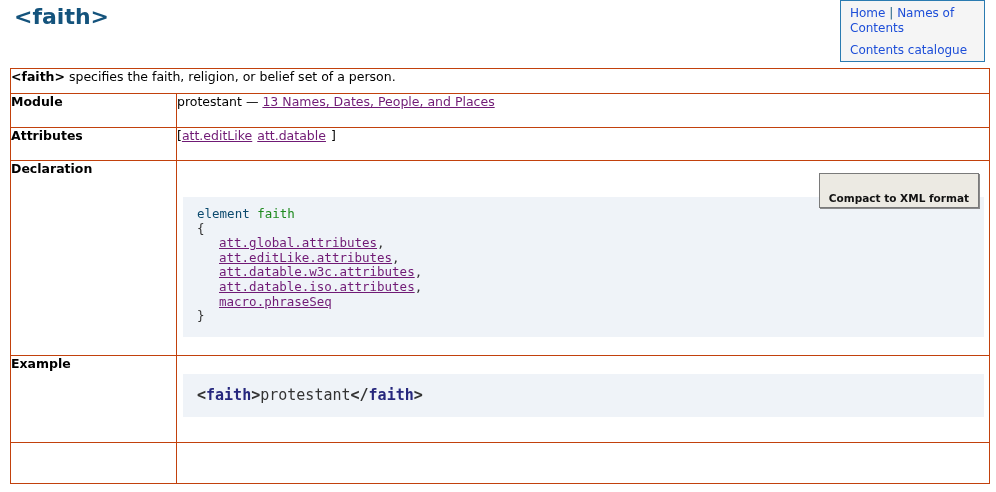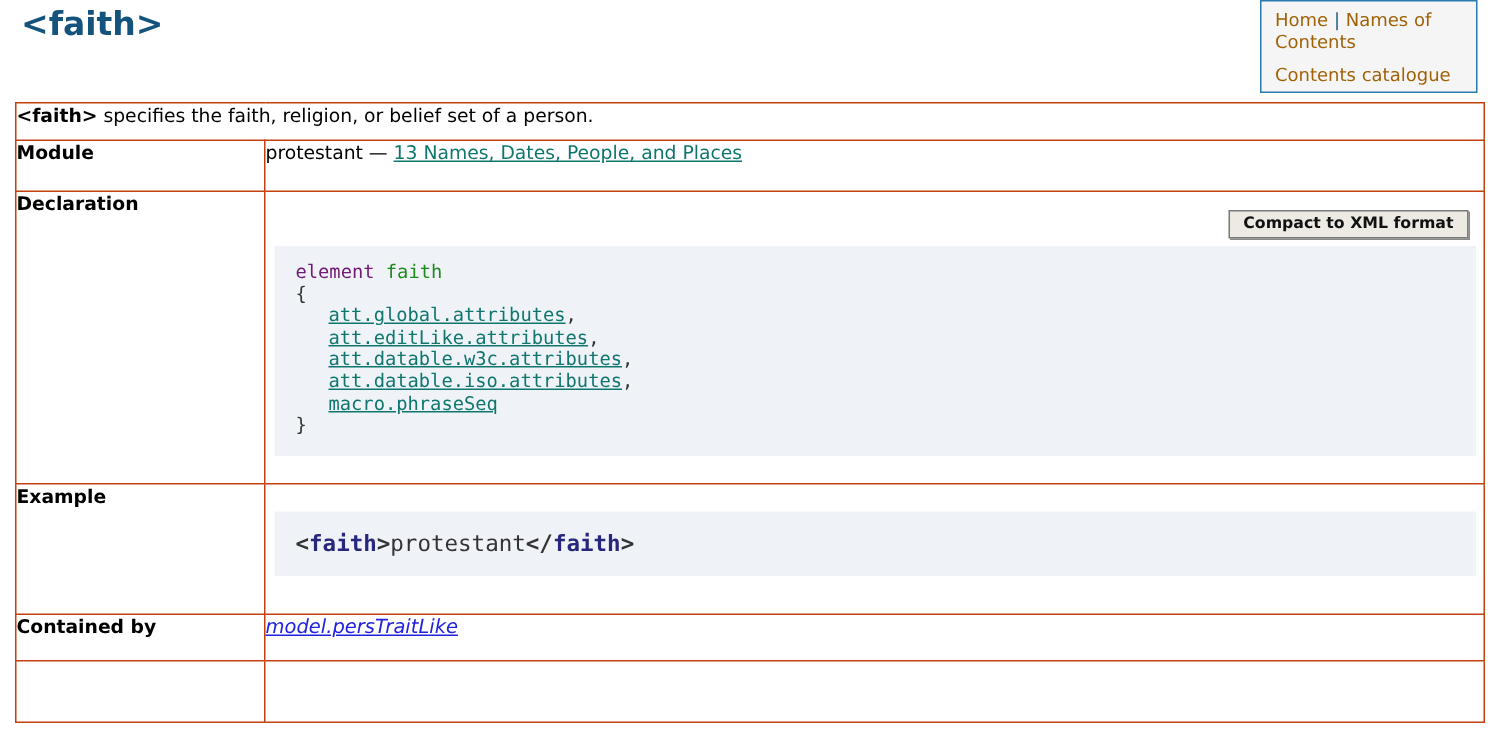--- a/index.html
+++ b/index.html
@@ -14,21 +14,21 @@
   .page-title {
     position:absolute; top:4px; left:14px; margin:0;
     font-size:22px; font-weight:bold; color:#14537C;
     font-family:"DejaVu Sans","Liberation Sans",sans-serif;
   }
   .nav-box {
     position:absolute; top:0; left:840px; width:145px; height:62px;
     box-sizing:border-box; background:#F5F5F5; border:1px solid #2B7BB1;
     padding:5px 8px 0 9px; font-size:12px; line-height:15px; color:#1A5E80;
   }
-  .nav-box a { color:#a16207; text-decoration:none; cursor:pointer; }
+  .nav-box a { color:#1d4ed8; text-decoration:none; cursor:pointer; }
   .nav-line2 { margin-top:7px; }
 
   
   .doc-table {
     position:absolute; top:68px; left:10px; width:980px;
     border-collapse:collapse; table-layout:fixed;
   }
   .doc-table td {
     border:1px solid #c2410c; vertical-align:top;
     font-size:12.5px; padding:0;
@@ -43,39 +43,39 @@
   .attr-label      { height:32px; }
   .attr-cell       { padding:11px 8px 0 10px; }
   .decl-label      { height:189px; }
   .decl-cell       { height:194px; }
   .example-label   { height:81px; }
   .example-cell    { height:86px; }
   .contained-label { height:30px; }
   .contained-cell  { padding:9px 8px 0 10px; }
   .next-row-cell   { height:40px; }
 
-  a.doc-link { color:#0f766e; text-decoration:underline; cursor:pointer; }
+  a.doc-link { color:#701a75; text-decoration:underline; cursor:pointer; }
   .attr-list a.doc-link { margin-right:5px; }
 
   
   .btn-row { text-align:right; padding:12px 10px 0 0; height:20px; }
   .compact-btn {
     font-family:"DejaVu Sans","Liberation Sans",sans-serif;
     font-size:10.5px; font-weight:bold; color:#111;
     background:#ECEAE3; border:1px solid #7A7A7A;
     box-shadow:1px 1px 0 #8A8A8A;
-    padding:2px 9px 3px 9px; cursor:pointer;
+    padding:18px 9px 3px 9px; cursor:pointer;
   }
   pre.code-block {
     margin:4px 5px 0 6px; background:#EFF3F8; color:#333;
     font-family:"DejaVu Sans Mono","Liberation Mono",monospace;
     font-size:12.5px; line-height:14.6px;
     padding:10px 0 13px 14px; white-space:pre; overflow:hidden;
   }
-  .kw     { color:#701a75; }
+  .kw     { color:#0c4a6e; }
   .elname { color:#1E8A1E; }
   .member { padding-left:22px; }
   pre.code-block a.doc-link { font-family:inherit; }
 
   
   pre.example-block {
     margin:18px 5px 0 6px; background:#EFF3F8; color:#333;
     font-family:"DejaVu Sans Mono","Liberation Mono",monospace;
     font-size:15px; line-height:17px;
     padding:13px 0 13px 14px; white-space:pre; overflow:hidden;
@@ -108,41 +108,41 @@
   <tbody>
       <tr>
     <td class="desc-cell" colspan="2"><span class="desc-el">&lt;faith&gt;</span> <span>specifies the faith, religion, or belief set of a person.</span></td>
   </tr>
 
   <tr>
     <td class="label-cell module-label">Module</td>
     <td class="module-cell"><span>protestant —</span> <a class="doc-link">13 Names, Dates, People, and Places</a></td>
   </tr>
 
+  <tr>
+    <td class="label-cell attr-label">Attributes</td>
+    <td class="attr-cell"><span>[</span><span class="attr-list"><a class="doc-link">att.editLike</a><a class="doc-link">att.datable</a></span><span>]</span></td>
+  </tr>
 
   <tr>
     <td class="label-cell decl-label">Declaration</td>
     <td class="decl-cell">
       <div class="btn-row">
         <button class="compact-btn">Compact to XML format</button>
       </div>
       <pre class="code-block"><div><span class="kw">element</span> <span class="elname">faith</span></div><div>{</div><div><div class="member"><a class="doc-link">att.global.attributes</a><span>,</span></div><div class="member"><a class="doc-link">att.editLike.attributes</a><span>,</span></div><div class="member"><a class="doc-link">att.datable.w3c.attributes</a><span>,</span></div><div class="member"><a class="doc-link">att.datable.iso.attributes</a><span>,</span></div><div class="member"><a class="doc-link">macro.phraseSeq</a></div></div><div>}</div></pre>
     </td>
   </tr>
 
   <tr>
     <td class="label-cell example-label">Example</td>
     <td class="example-cell">
       <pre class="example-block"><span class="tag-punct">&lt;</span><span class="tag-name">faith</span><span class="tag-punct">&gt;</span><span>protestant</span><span class="tag-punct">&lt;/</span><span class="tag-name">faith</span><span class="tag-punct">&gt;</span></pre>
     </td>
   </tr>
 
-  <tr>
-    <td class="label-cell contained-label">Contained by</td>
-    <td class="contained-cell"><a class="model-link">model.persTraitLike</a></td>
-  </tr>
 
   <tr>
     <td class="label-cell next-row-cell"></td>
     <td></td>
   </tr>
 </tbody>
   </table>
 
 </body></html>

